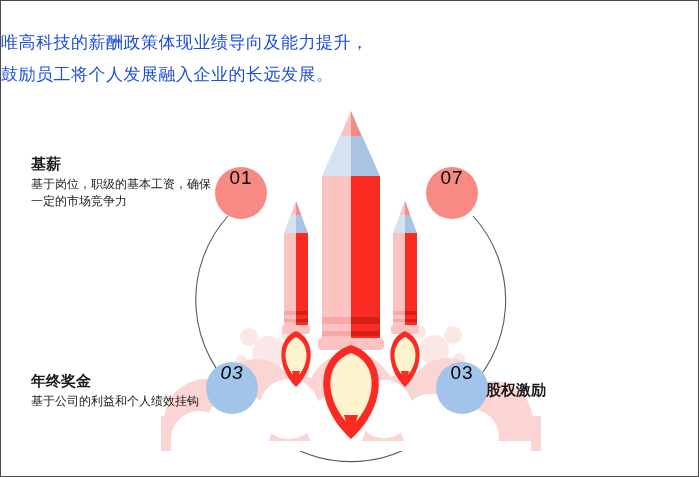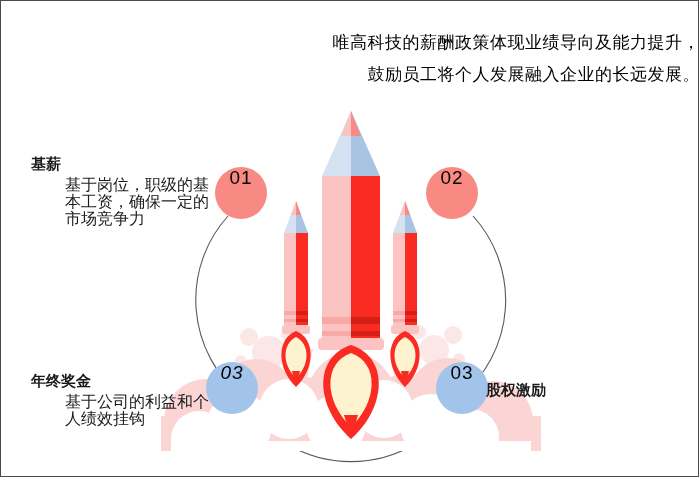--- a/index.html
+++ b/index.html
@@ -19,22 +19,22 @@
     box-sizing: border-box;
     overflow: hidden;
   }
 
   
   .title-block {
     position: absolute;
     left: 0;
     top: 26px;
     width: 699px;
-    text-align: right;
-    color: #000000;
+    text-align: left;
+    color: #1d4ed8;
     font-size: 17px;
     line-height: 32px;
     letter-spacing: 0.5px;
   }
   .title-line { display: block; white-space: nowrap; }
 
   
   .stage {
     position: absolute;
     left: 0;
@@ -70,23 +70,22 @@
     width: 190px;
     color: #1a1a1a;
   }
   .label-head {
     font-size: 15px;
     font-weight: bold;
     line-height: 22px;
     margin-bottom: 1px;
   }
   .label-desc {
-    font-size: 16px;
+    font-size: 12px;
     line-height: 17px;
-    margin-left: 34px;
   }
 
   #block-01 { left: 30px; top: 152px; }
   #block-02 { left: 485px; top: 155px; }
   #block-03 { left: 30px; top: 369px; }
   #block-04 { left: 485px; top: 378px; }
 </style>
 </head>
 <body>
 
@@ -212,21 +211,21 @@
       <path d="M 350 352 C 378 362 377 400 350 426 C 323 400 322 362 350 352 Z" fill="#fdf3cf"></path>
       <path d="M 343 414 L 350 438 L 357 414 Z" fill="#fa2b22"></path>
     </g>
 
   </svg>
 
   <div class="node node-pink" id="node-01">
     <span>01</span>
   </div>
   <div class="node node-pink" id="node-02">
-    <span>02</span>
+    <span>07</span>
   </div>
   <div class="node node-blue" id="node-03">
     <span>03</span>
   </div>
   <div class="node node-blue" id="node-04">
     <span>03</span>
   </div>
 
   <div class="label-block" id="block-01">
     <div class="label-head">基薪</div>

